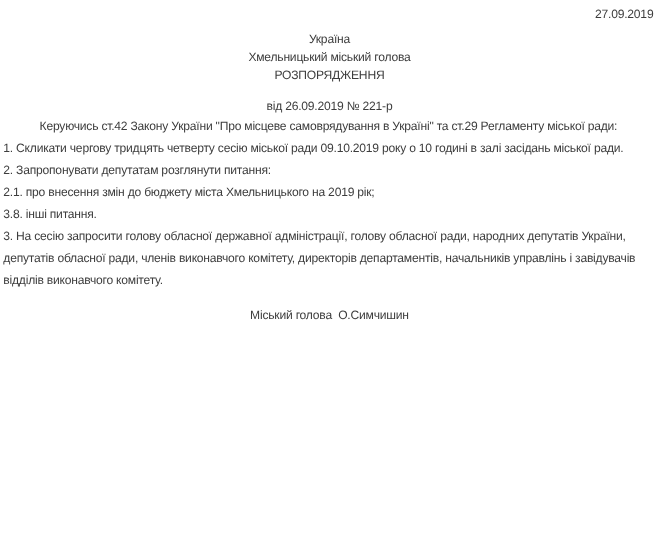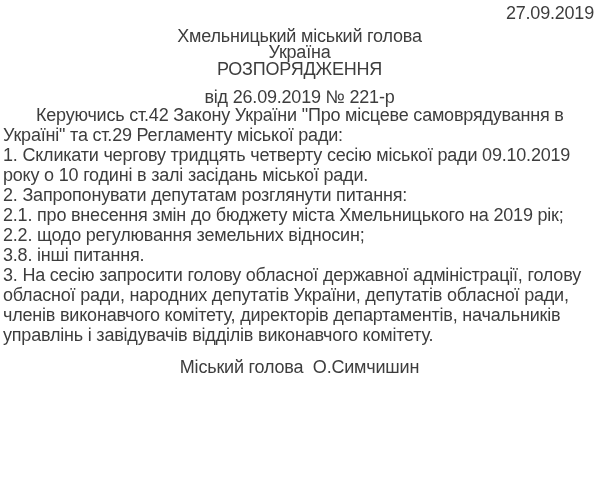--- a/index.html
+++ b/index.html
@@ -4,21 +4,21 @@
 <style>
   html, body { margin: 0; padding: 0; background: #ffffff; }
   .page {
     position: relative;
     width: 602px;
     height: 501px;
     box-sizing: border-box;
     background: #ffffff;
     color: #3d3d3d;
     font-family: "Liberation Sans", "DejaVu Sans", sans-serif;
-    font-size: 18px;
+    font-size: 11px;
     letter-spacing: -0.2px;
     padding: 5px 6px 0 3px;
     overflow: hidden;
   }
   .date-line {
     text-align: right;
     padding-right: 2px;
     line-height: 17px;
   }
   .center { text-align: center; }
@@ -53,38 +53,37 @@
   }
 </style>
 </head>
 <body>
 
 <div class="page">
 
   <div class="date-line">27.09.2019</div>
 
   <div class="header-block center">
+    <div>Україна</div>
     <div>Хмельницький міський голова</div>
-    <div>Україна</div>
     <div>РОЗПОРЯДЖЕННЯ</div>
   </div>
 
   <div class="order-number center">від 26.09.2019 № 221-р</div>
 
 
   <div class="doc-body">
     <p class="preamble">Керуючись ст.42 Закону України "Про місцеве самоврядування в Україні" та ст.29 Регламенту міської ради:</p>
 
     <p class="item item-first">1. Скликати чергову тридцять четверту сесію міської ради 09.10.2019 року о 10 годині в залі засідань міської ради.</p>
 
     <p class="item">2. Запропонувати депутатам розглянути питання:</p>
 
     <p class="item">2.1. про внесення змін до бюджету міста Хмельницького на 2019 рік;</p>
 
-    <p class="item">2.2. щодо регулювання земельних відносин;</p>
 
     <p class="item">3.8. інші питання.</p>
 
     <p class="item">3. На сесію запросити голову обласної державної адміністрації, голову обласної ради, народних депутатів України, депутатів обласної ради, членів виконавчого комітету, директорів департаментів, начальників управлінь і завідувачів відділів виконавчого комітету.</p>
 
   </div>
 
   <div class="signature-line">Міський голова  О.Симчишин</div>
 
 </div>

